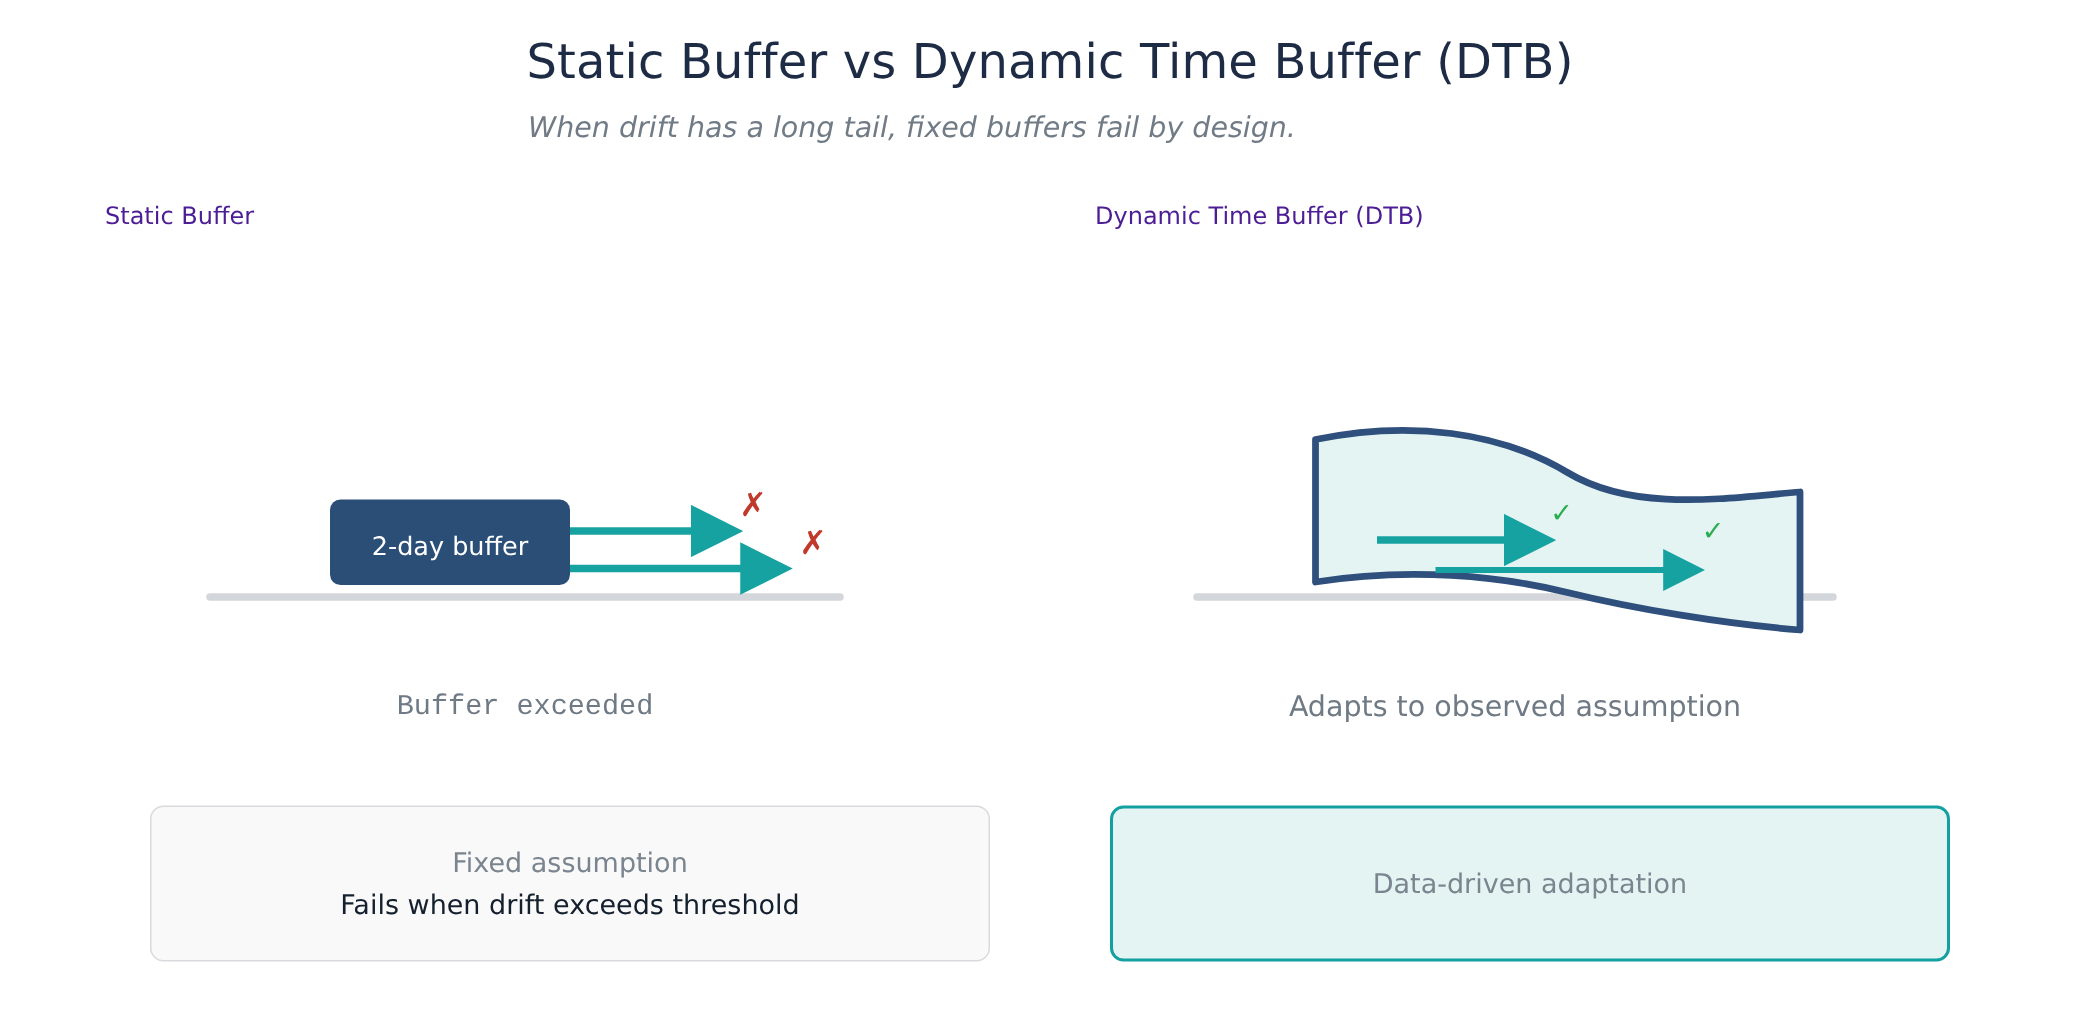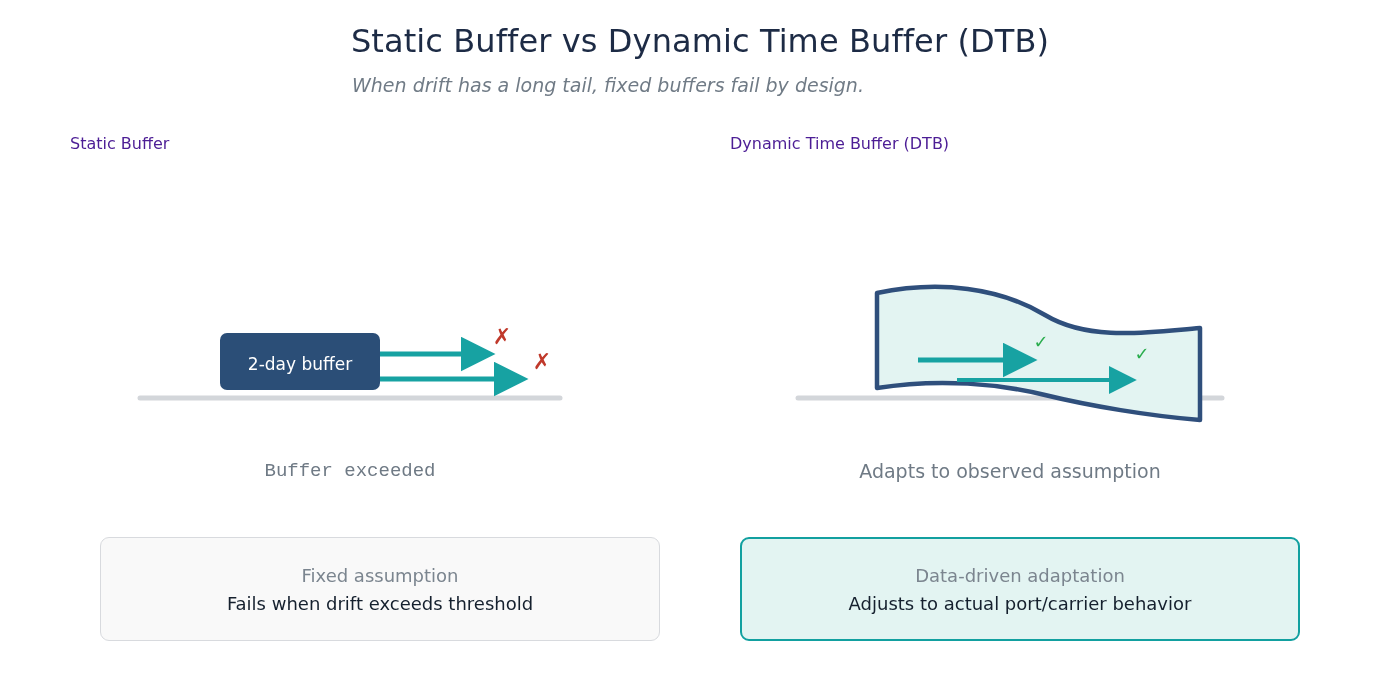--- a/index.html
+++ b/index.html
@@ -152,14 +152,13 @@
 <div class="caption left">Buffer exceeded</div>
 <div class="caption right">Adapts to observed assumption</div>
 
 <div class="card left">
   <div class="card-eyebrow">Fixed assumption</div>
   <div class="card-body">Fails when drift exceeds threshold</div>
 </div>
 
 <div class="card right">
   <div class="card-eyebrow">Data-driven adaptation</div>
-  <div class="card-body">Adjusts to actual port/carrier behavior</div>
 </div>
 
 </body></html>

